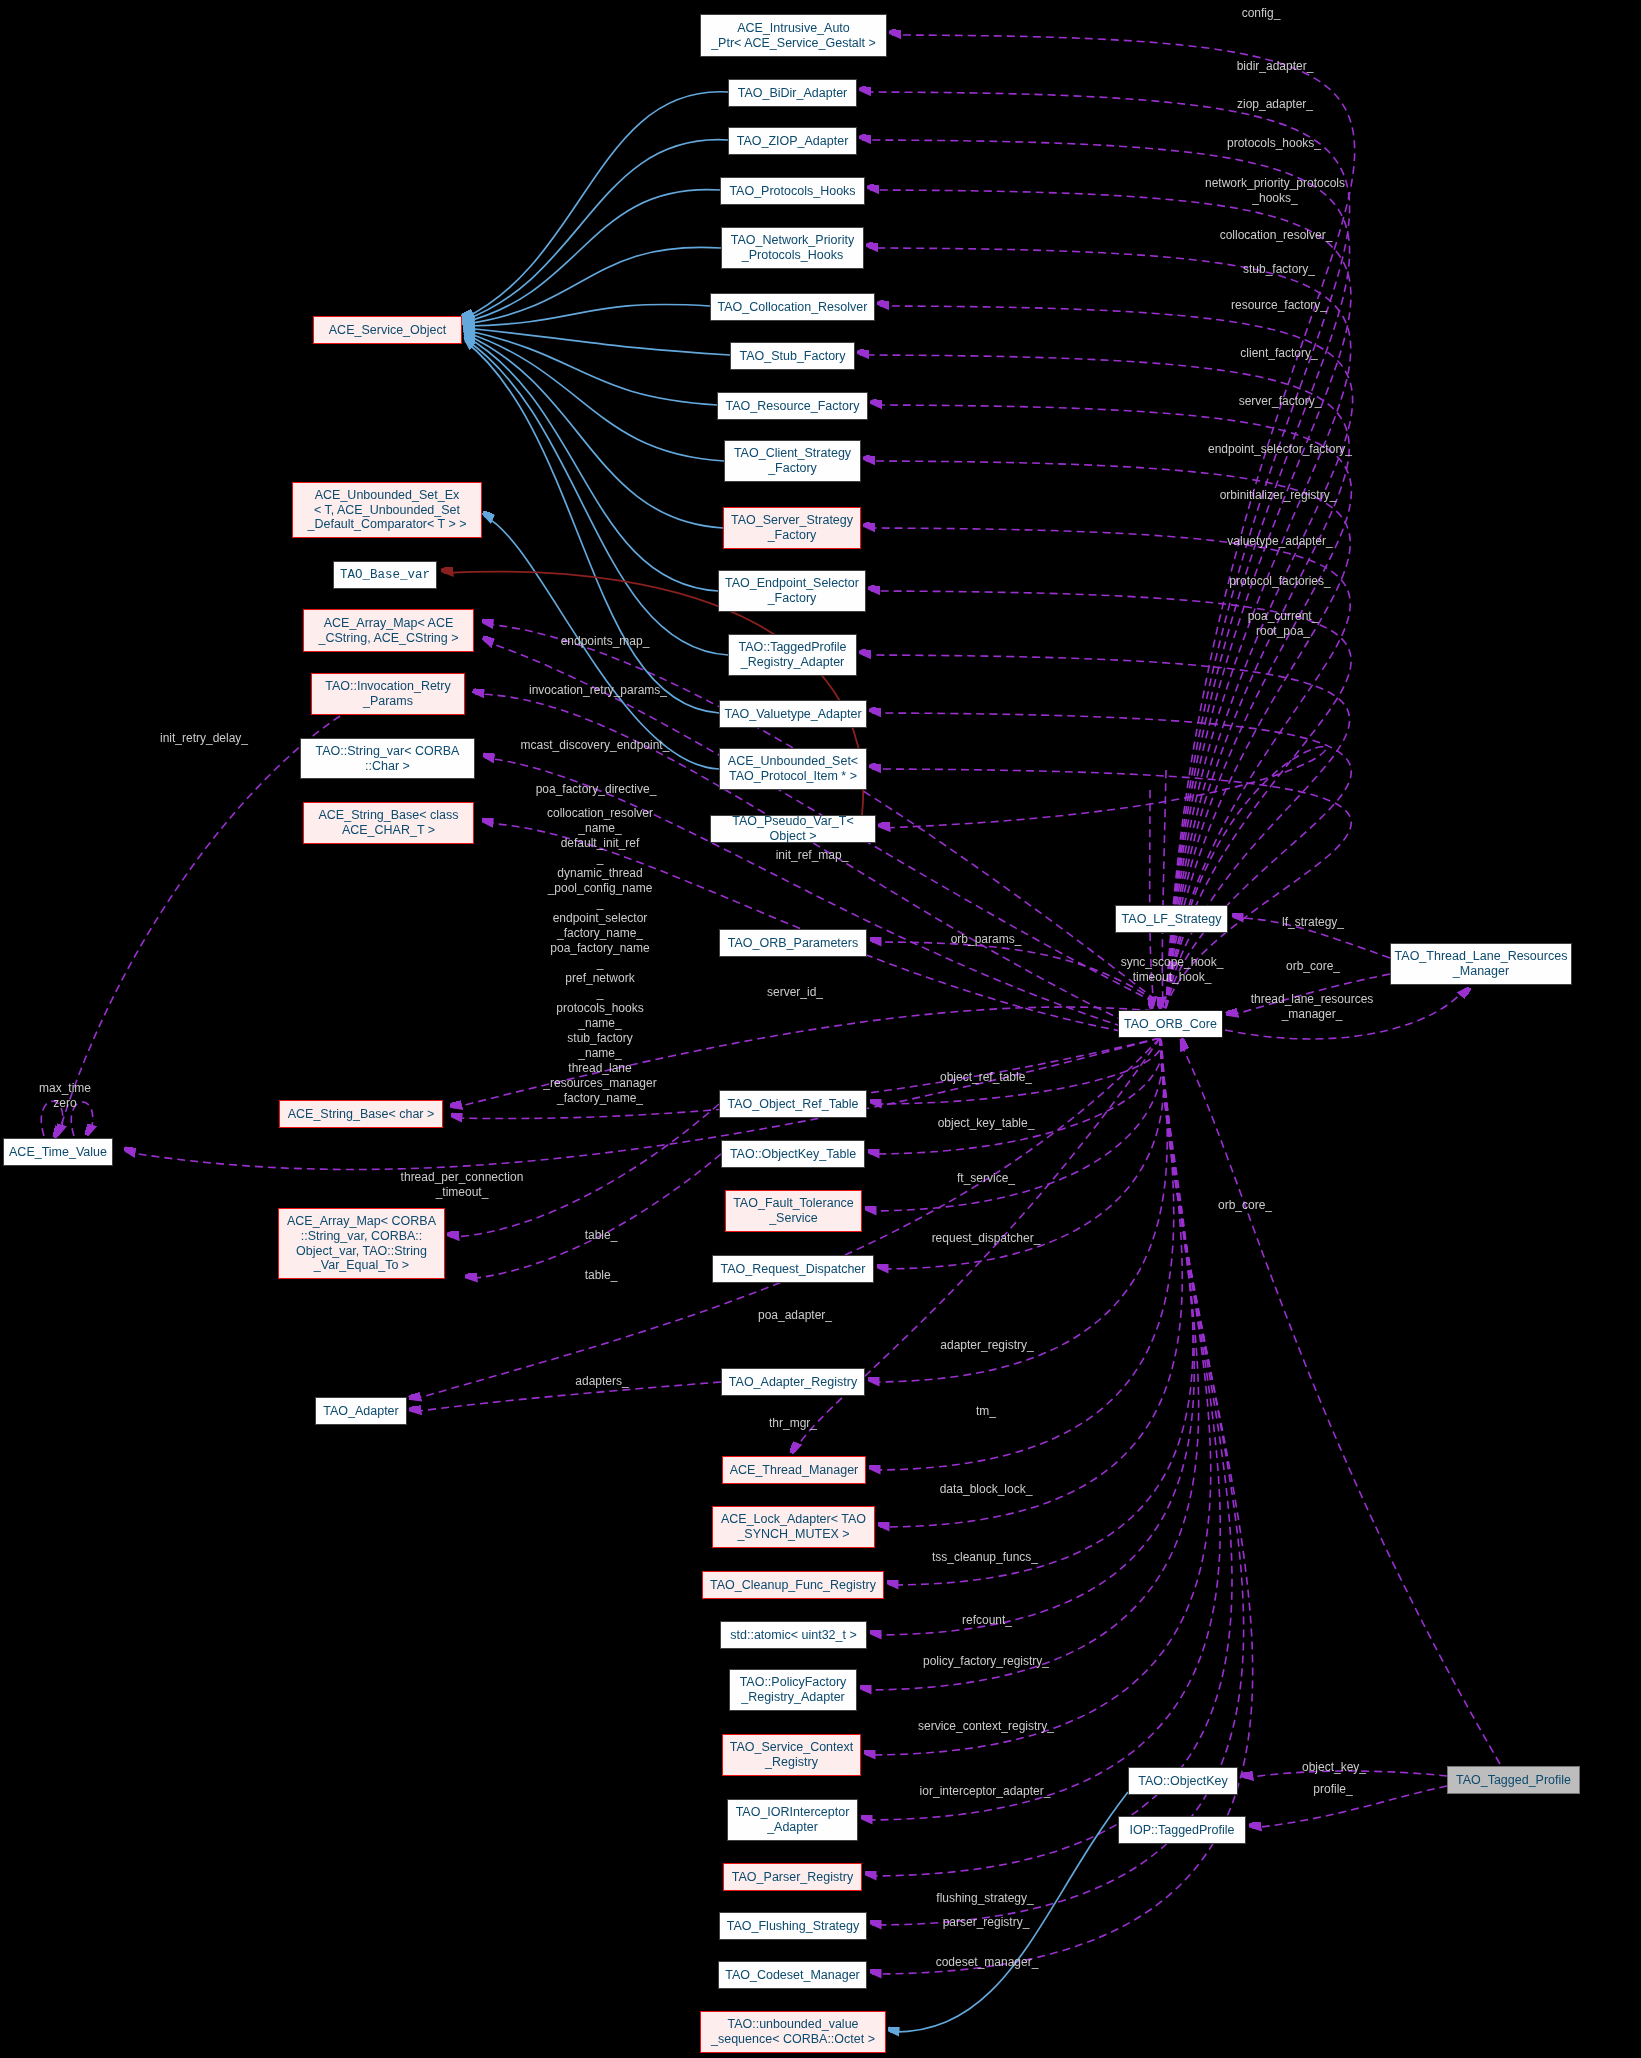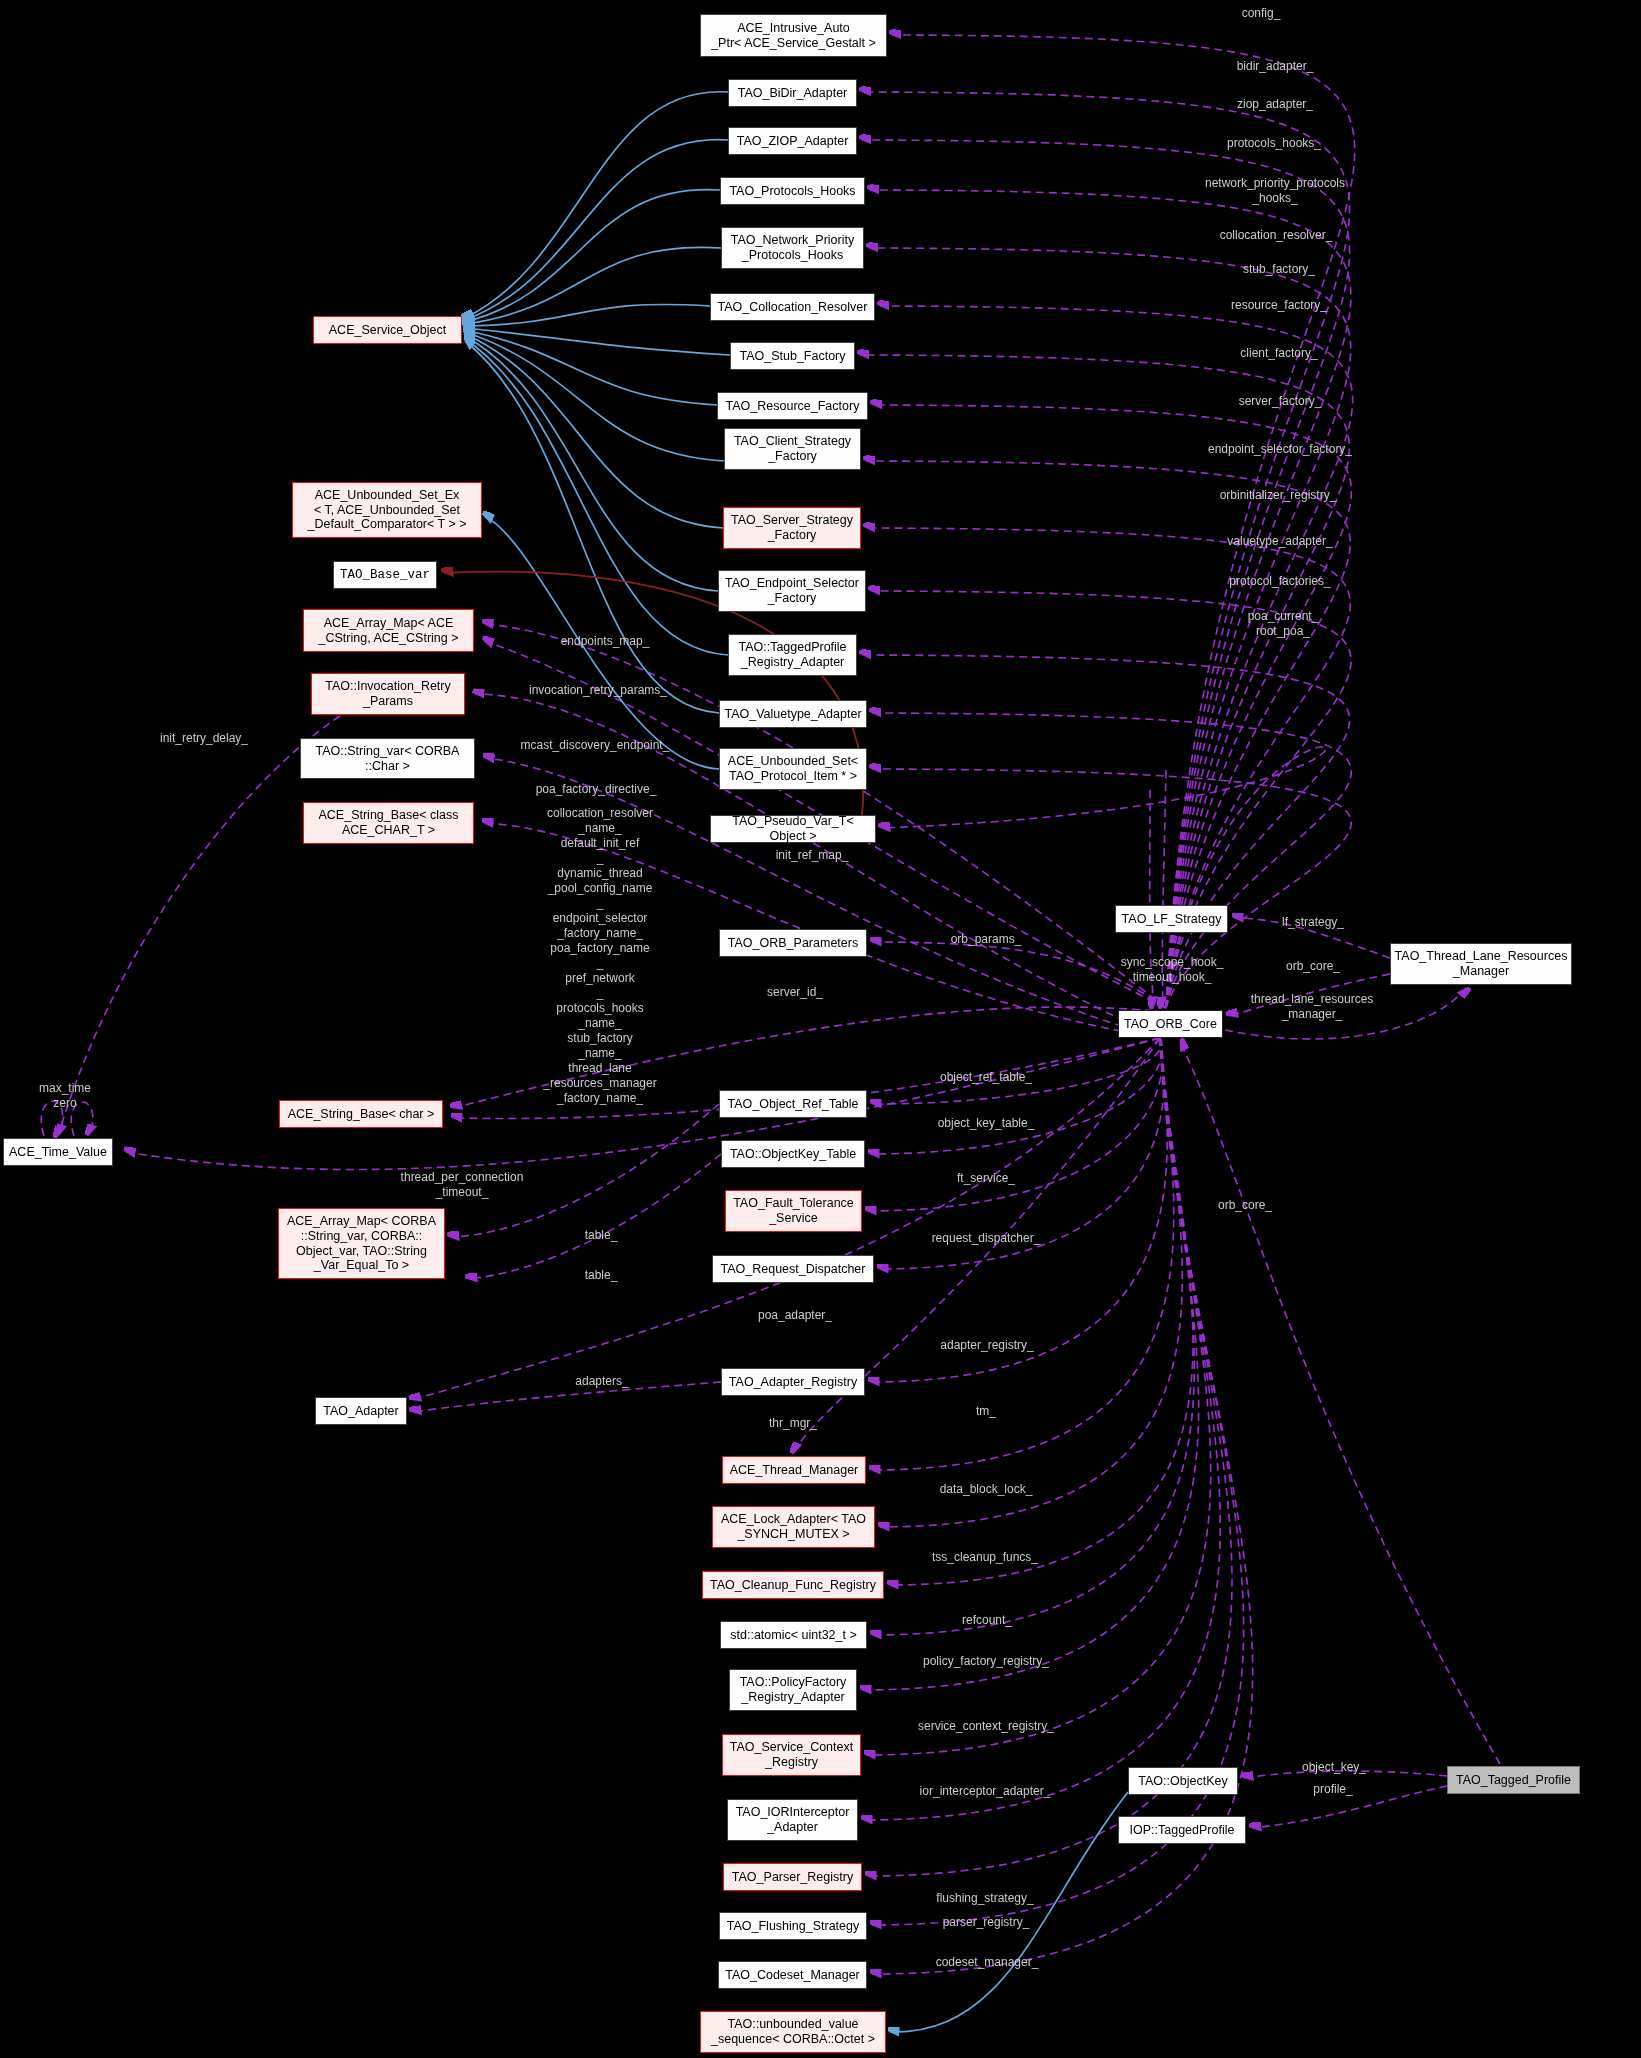--- a/index.html
+++ b/index.html
@@ -4,21 +4,21 @@
 <style>
   html,body{margin:0;padding:0;background:#000;}
   #diagram{position:relative;width:1641px;height:2058px;background:#000;overflow:hidden;
            font-family:"Liberation Sans", sans-serif;}
   #edge-layer{position:absolute;left:0;top:0;width:1641px;height:2058px;}
   .edge{fill:none;stroke-width:1.6px;}
   .edge.member{stroke:#9b30d0;stroke-dasharray:8 5;}
   .edge.inherit{stroke:#63a8dc;stroke-width:1.7px;}
   .edge.ref{stroke:#8b2020;stroke-width:1.8px;}
   .node{position:absolute;box-sizing:border-box;display:flex;align-items:center;justify-content:center;
-        text-align:center;white-space:pre-line;font-size:12.5px;line-height:14.6px;color:#000000;
+        text-align:center;white-space:pre-line;font-size:12.5px;line-height:14.6px;color:#0c4a6e;
         padding:13px 3px;}
   .node.plain{background:#fefefe;border:1.4px solid #3f3f3f;}
   .node.red{background:#fdeeed;border:1.6px solid #ee1111;}
   .node.gray{background:#bdbdbd;border:1.4px solid #757575;}
   .node.core{background:#ffffff;border:1.6px solid #222;}
   .edge-label{position:absolute;transform:translateX(-50%);color:#cbcbcb;font-size:12px;line-height:15px;
               text-align:center;white-space:pre-line;pointer-events:none;}
 </style>
 </head>
 <body>
@@ -110,21 +110,21 @@
 <div class="node plain" style="left: 700px; top: 14px; width: 187px; height: 43px;">ACE_Intrusive_Auto
 _Ptr&lt; ACE_Service_Gestalt &gt;</div>
     <div class="node plain" style="left: 728px; top: 79px; width: 129px; height: 27px;">TAO_BiDir_Adapter</div>
     <div class="node plain" style="left: 728px; top: 127px; width: 129px; height: 27px;">TAO_ZIOP_Adapter</div>
     <div class="node plain" style="left: 720px; top: 177px; width: 145px; height: 27px;">TAO_Protocols_Hooks</div>
     <div class="node plain" style="left: 721px; top: 227px; width: 143px; height: 42px;">TAO_Network_Priority
 _Protocols_Hooks</div>
     <div class="node plain" style="left: 710px; top: 293px; width: 165px; height: 27px;">TAO_Collocation_Resolver</div>
     <div class="node plain" style="left: 730px; top: 342px; width: 125px; height: 27px;">TAO_Stub_Factory</div>
     <div class="node plain" style="left: 717px; top: 392px; width: 151px; height: 27px;">TAO_Resource_Factory</div>
-    <div class="node plain" style="left: 724px; top: 428px; width: 137px; height: 42px;">TAO_Client_Strategy
+    <div class="node plain" style="left: 724px; top: 440px; width: 137px; height: 42px;">TAO_Client_Strategy
 _Factory</div>
     <div class="node red" style="left: 723px; top: 507px; width: 138px; height: 42px;">TAO_Server_Strategy
 _Factory</div>
     <div class="node plain" style="left: 718px; top: 570px; width: 148px; height: 42px;">TAO_Endpoint_Selector
 _Factory</div>
     <div class="node plain" style="left: 728px; top: 634px; width: 129px; height: 42px;">TAO::TaggedProfile
 _Registry_Adapter</div>
     <div class="node plain" style="left: 719px; top: 700px; width: 148px; height: 27px;">TAO_Valuetype_Adapter</div>
     <div class="node plain" style="left: 719px; top: 748px; width: 148px; height: 42px;">ACE_Unbounded_Set&lt;
 TAO_Protocol_Item * &gt;</div>

